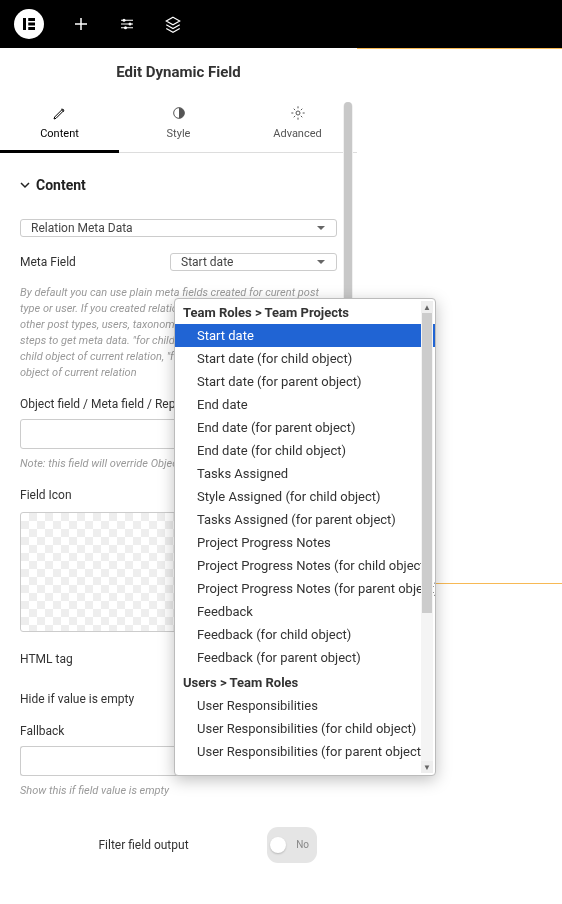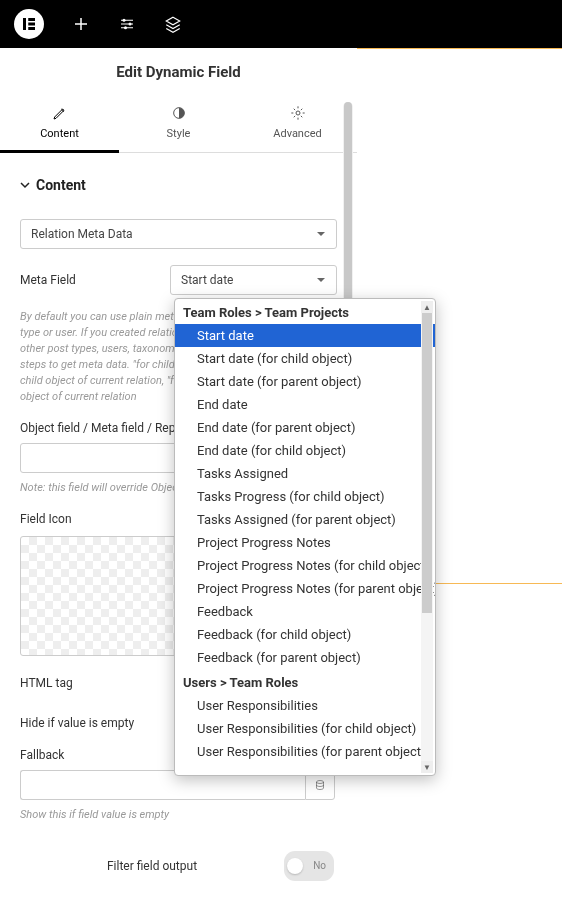--- a/index.html
+++ b/index.html
@@ -18,38 +18,38 @@
 .tab { flex: 1; text-align: center; padding: 10px 0 12px; font-size: 11px; color: #555; cursor: pointer; position: relative; }
 .tab.active { color: #000; }
 .tab.active::after { content: ""; position: absolute; left: 0; right: 0; bottom: -1px; height: 3px; background: #000; }
 .tab-icon { display: block; margin: 0 auto 6px; width: 16px; height: 16px; }
 
 .section-head { display: flex; align-items: center; gap: 6px; padding: 24px 20px 18px; font-weight: 700; font-size: 14px; color: #222; cursor: pointer; }
 .section-head svg { width: 10px; height: 10px; }
 
 .row { display: flex; align-items: center; padding: 8px 20px; font-size: 12px; color: #333; }
 .row-label { flex: 0 0 150px; font-size: 12px; color: #333; }
-.select-box { flex: 1; border: 1px solid #ccc; border-radius: 3px; height: 30px; display: flex; align-items: center; justify-content: space-between; padding: 0 10px; font-size: 12px; color: #444; background: #fff; cursor: pointer; }
+.select-box { flex: 1; border: 1px solid #ccc; border-radius: 3px; height: 18px; display: flex; align-items: center; justify-content: space-between; padding: 0 10px; font-size: 12px; color: #444; background: #fff; cursor: pointer; }
 .select-box svg { width: 10px; height: 10px; fill: #666; }
 
 .help-text { padding: 6px 20px 10px; font-size: 11px; font-style: italic; color: #999; line-height: 1.45; }
 .field-label-full { padding: 6px 20px 4px; font-size: 12px; color: #333; }
 .text-input { margin: 4px 20px 8px; border: 1px solid #ccc; border-radius: 3px; height: 30px; width: 315px; }
 .note-text { padding: 0 20px 12px; font-size: 11px; font-style: italic; color: #999; }
 
 .icon-preview { margin: 6px 20px 12px; width: 315px; height: 120px; border: 1px solid #ccc; border-radius: 3px;
   background-image: linear-gradient(45deg,#eee 25%,transparent 25%),linear-gradient(-45deg,#eee 25%,transparent 25%),linear-gradient(45deg,transparent 75%,#eee 75%),linear-gradient(-45deg,transparent 75%,#eee 75%);
   background-size: 16px 16px; background-position: 0 0,0 8px,8px -8px,-8px 0; }
 
 .fallback-wrap { margin: 4px 20px 8px; display: flex; width: 315px; }
 .fallback-input { flex: 1; border: 1px solid #ccc; border-right: none; border-radius: 3px 0 0 3px; height: 30px; }
 .fallback-btn { width: 30px; border: 1px solid #ccc; border-radius: 0 3px 3px 0; display: flex; align-items: center; justify-content: center; background: #fff; cursor: pointer; }
 .fallback-btn svg { width: 12px; height: 12px; }
 
-.toggle { width: 50px; height: 30px; border-radius: 11px; background: #e5e5e5; position: relative; margin-left: auto; margin-right: 3px; cursor: pointer; display: flex; align-items: center; }
+.toggle { width: 50px; height: 36px; border-radius: 11px; background: #e5e5e5; position: relative; margin-left: auto; margin-right: 20px; cursor: pointer; display: flex; align-items: center; }
 .toggle-knob { width: 16px; height: 16px; border-radius: 50%; background: #fff; margin-left: 3px; box-shadow: 0 1px 2px rgba(0,0,0,0.2); }
 .toggle-label { font-size: 10px; color: #888; position: absolute; right: 8px; }
 
 .panel-scrollbar { position: absolute; top: 102px; left: 343px; width: 10px; height: 640px; background: #f1f1f1; border-radius: 5px; }
 .panel-thumb { position: absolute; top: 0; left: 1px; width: 8px; height: 350px; background: #c8c8c8; border-radius: 4px; }
 
 .dropdown { position: absolute; top: 298px; left: 174px; width: 262px; height: 478px; background: #fff; border: 1px solid #bbb; border-radius: 4px; box-shadow: 0 4px 16px rgba(0,0,0,0.25); z-index: 10; overflow: hidden; }
 .dd-list { overflow-y: auto; height: 100%; }
 .dd-group { font-weight: 700; font-size: 13px; color: #333; padding: 6px 8px 4px; }
 .dd-item { font-size: 13px; color: #333; padding: 4px 8px 4px 22px; cursor: pointer; white-space: nowrap; }
@@ -198,21 +198,21 @@
 <div class="dropdown">
   <div class="dd-list" id="dd-list">
       <div class="dd-group">Team Roles &gt; Team Projects</div>
       <div class="dd-item selected">Start date</div>
       <div class="dd-item">Start date (for child object)</div>
       <div class="dd-item">Start date (for parent object)</div>
       <div class="dd-item">End date</div>
       <div class="dd-item">End date (for parent object)</div>
       <div class="dd-item">End date (for child object)</div>
       <div class="dd-item">Tasks Assigned</div>
-      <div class="dd-item">Tasks Progress (for child object)</div>
+      <div class="dd-item">Style Assigned (for child object)</div>
       <div class="dd-item">Tasks Assigned (for parent object)</div>
       <div class="dd-item">Project Progress Notes</div>
       <div class="dd-item">Project Progress Notes (for child object)</div>
       <div class="dd-item">Project Progress Notes (for parent object)</div>
       <div class="dd-item">Feedback</div>
       <div class="dd-item">Feedback (for child object)</div>
       <div class="dd-item">Feedback (for parent object)</div>
       <div class="dd-group">Users &gt; Team Roles</div>
       <div class="dd-item">User Responsibilities</div>
       <div class="dd-item">User Responsibilities (for child object)</div>

